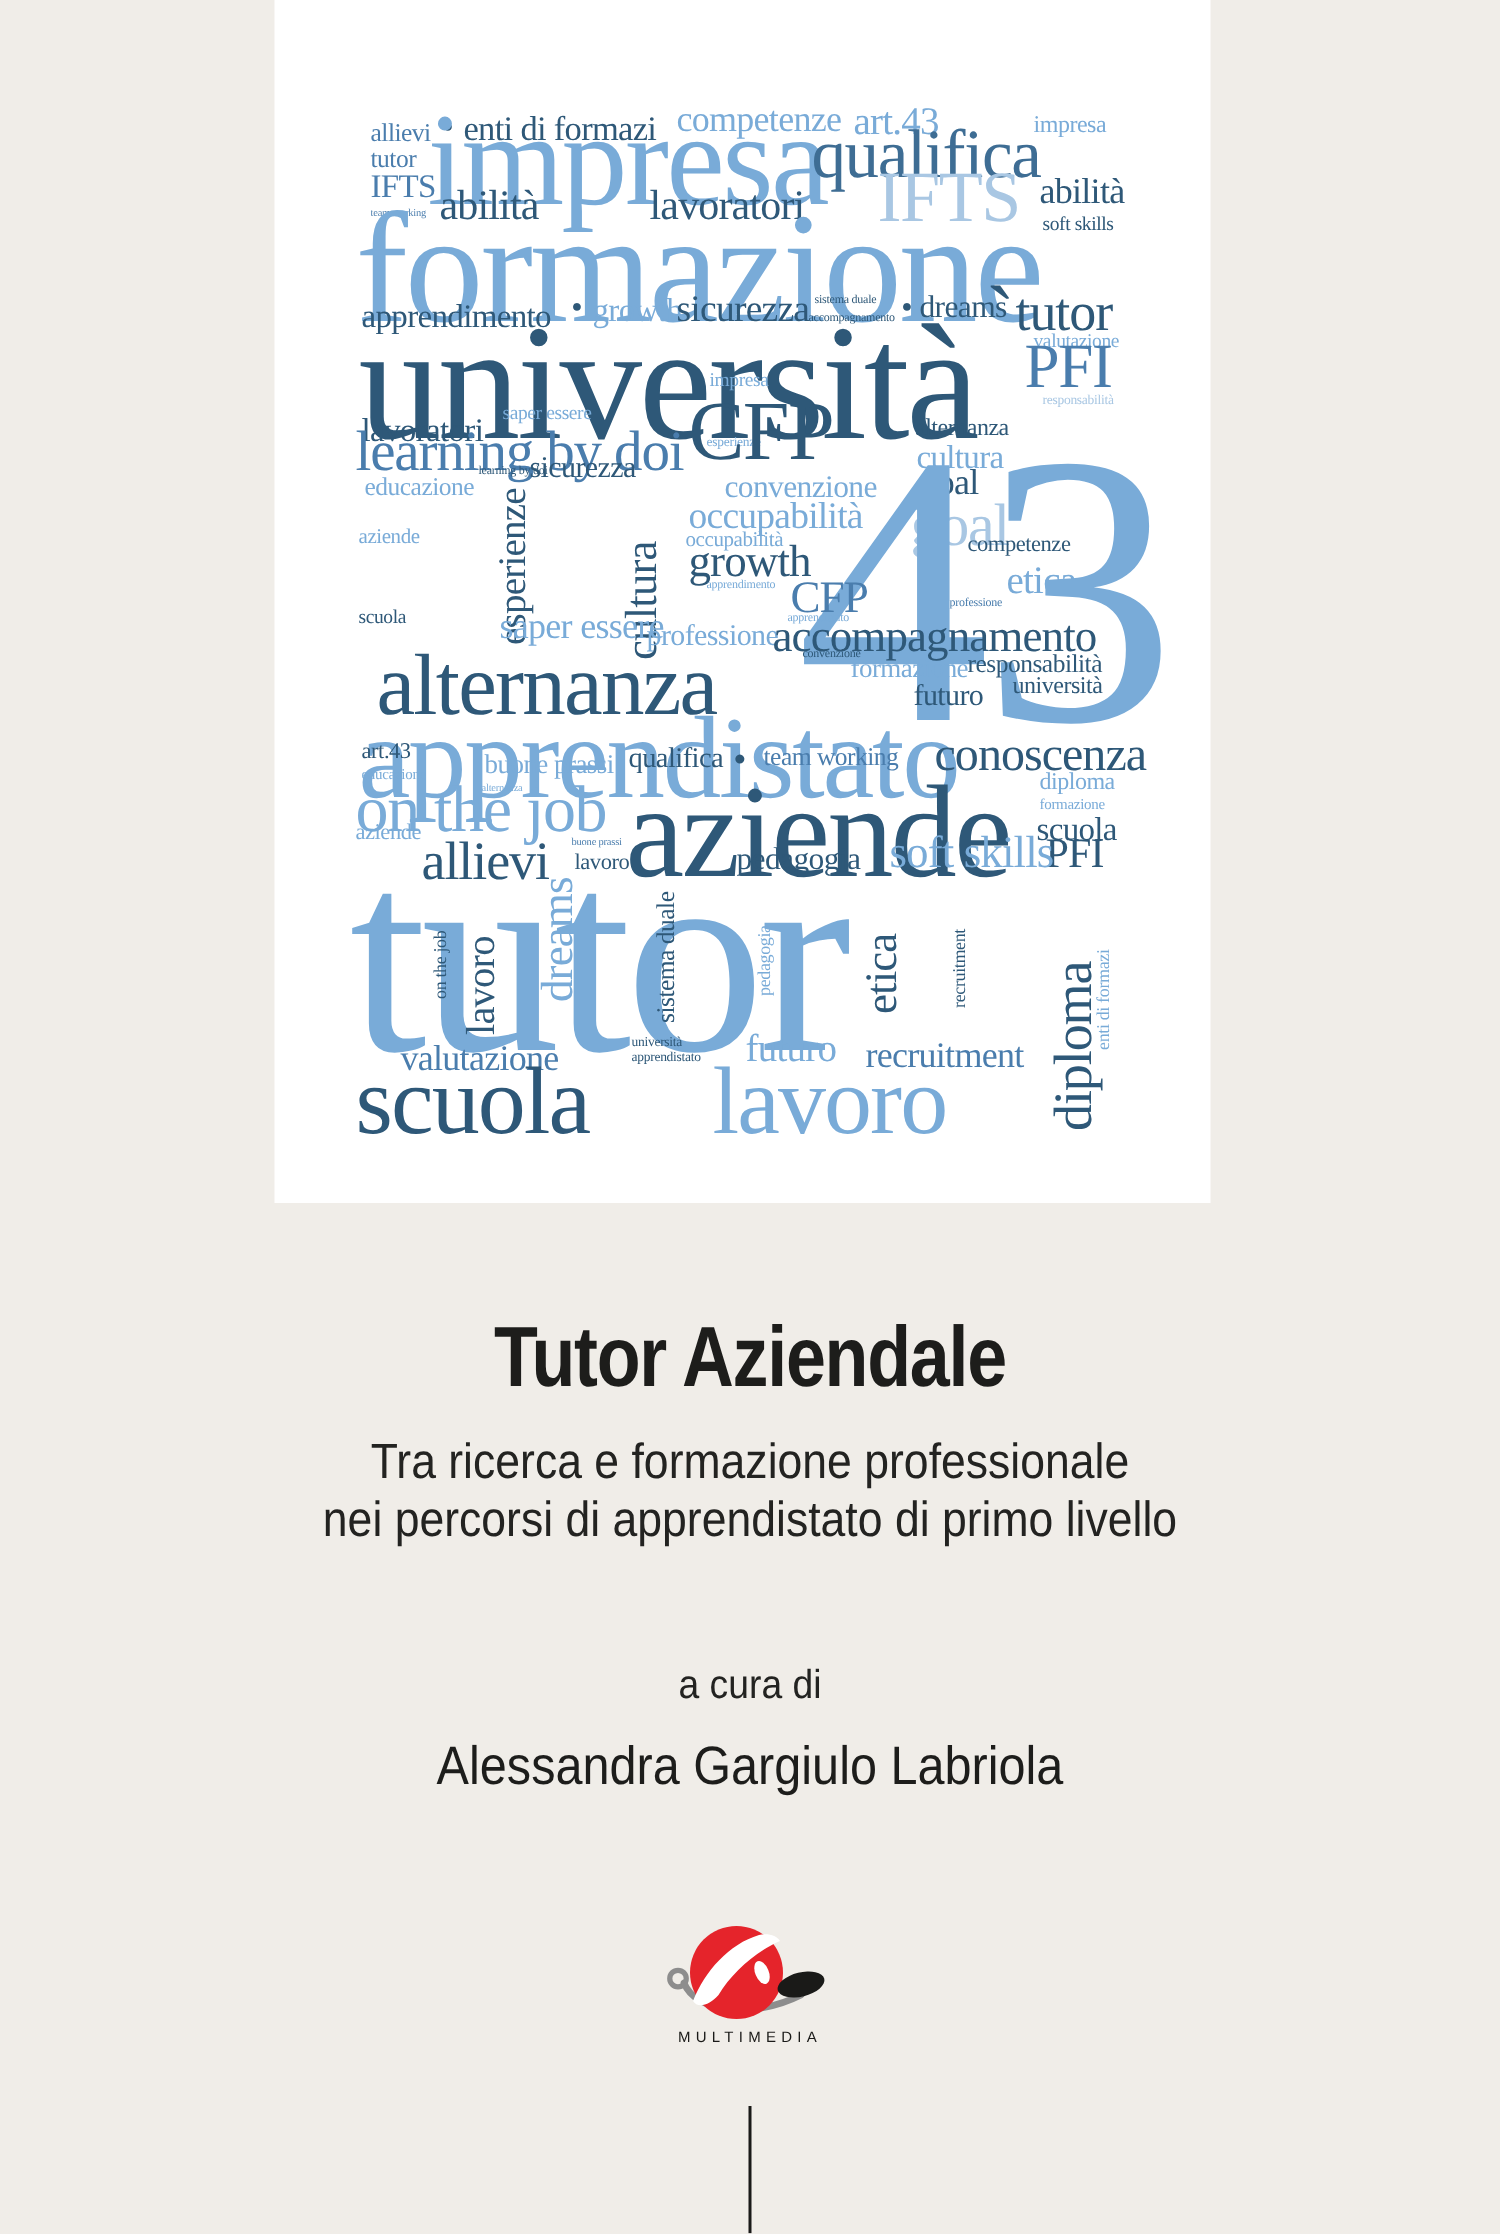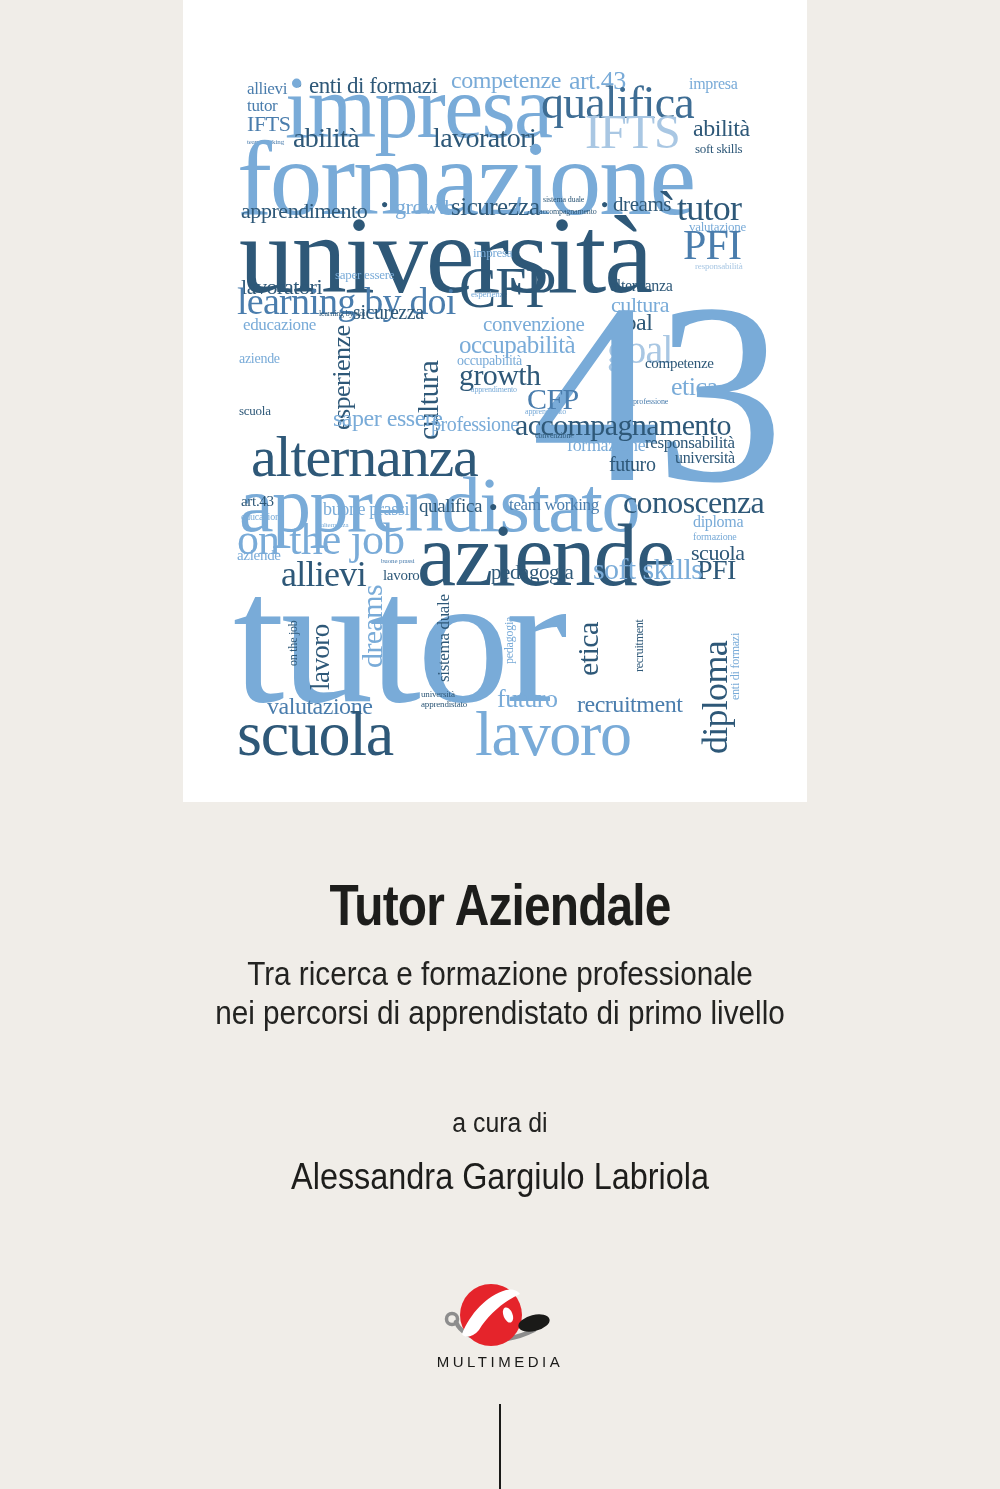--- a/index.html
+++ b/index.html
@@ -13,21 +13,21 @@
          font-size:57px;font-weight:700;letter-spacing:-1px;transform:scaleX(0.84);}
   .subtitle{position:absolute;left:0;top:954px;width:1000px;text-align:center;
             font-size:33px;font-weight:400;line-height:39px;transform:scaleX(0.9);color:#232321;}
   .curator{position:absolute;left:0;top:1108px;width:1000px;text-align:center;
            font-size:27px;transform:scaleX(0.92);color:#232321;}
   .author{position:absolute;left:0;top:1156px;width:1000px;text-align:center;
           font-size:36px;transform:scaleX(0.9);color:#1d1d1b;}
   .logo{position:absolute;left:0;top:1284px;width:1000px;text-align:center;}
   .logo-mark{display:block;margin:0 auto;}
   .logo-name{font-family:"Liberation Serif",serif;font-size:49px;color:#1a1a18;line-height:44px;margin-top:-2px;}
-  .logo-tagline{font-size:15px;letter-spacing:3.5px;color:#1a1a18;font-weight:400;margin-top:1px;}
+  .logo-tagline{font-size:10px;letter-spacing:3.5px;color:#1a1a18;font-weight:400;margin-top:1px;}
   .vline{position:absolute;left:499px;top:1404px;width:2px;height:85px;background:#1a1a18;}
 </style>
 </head>
 <body>
 
 <div class="cover">
 
   <div class="cloud-panel">
     <div id="cloud">
         <span class="cw" style="font-size: 17px; color: rgb(74, 125, 173); left: 64px; top: 80px;">allievi</span>

